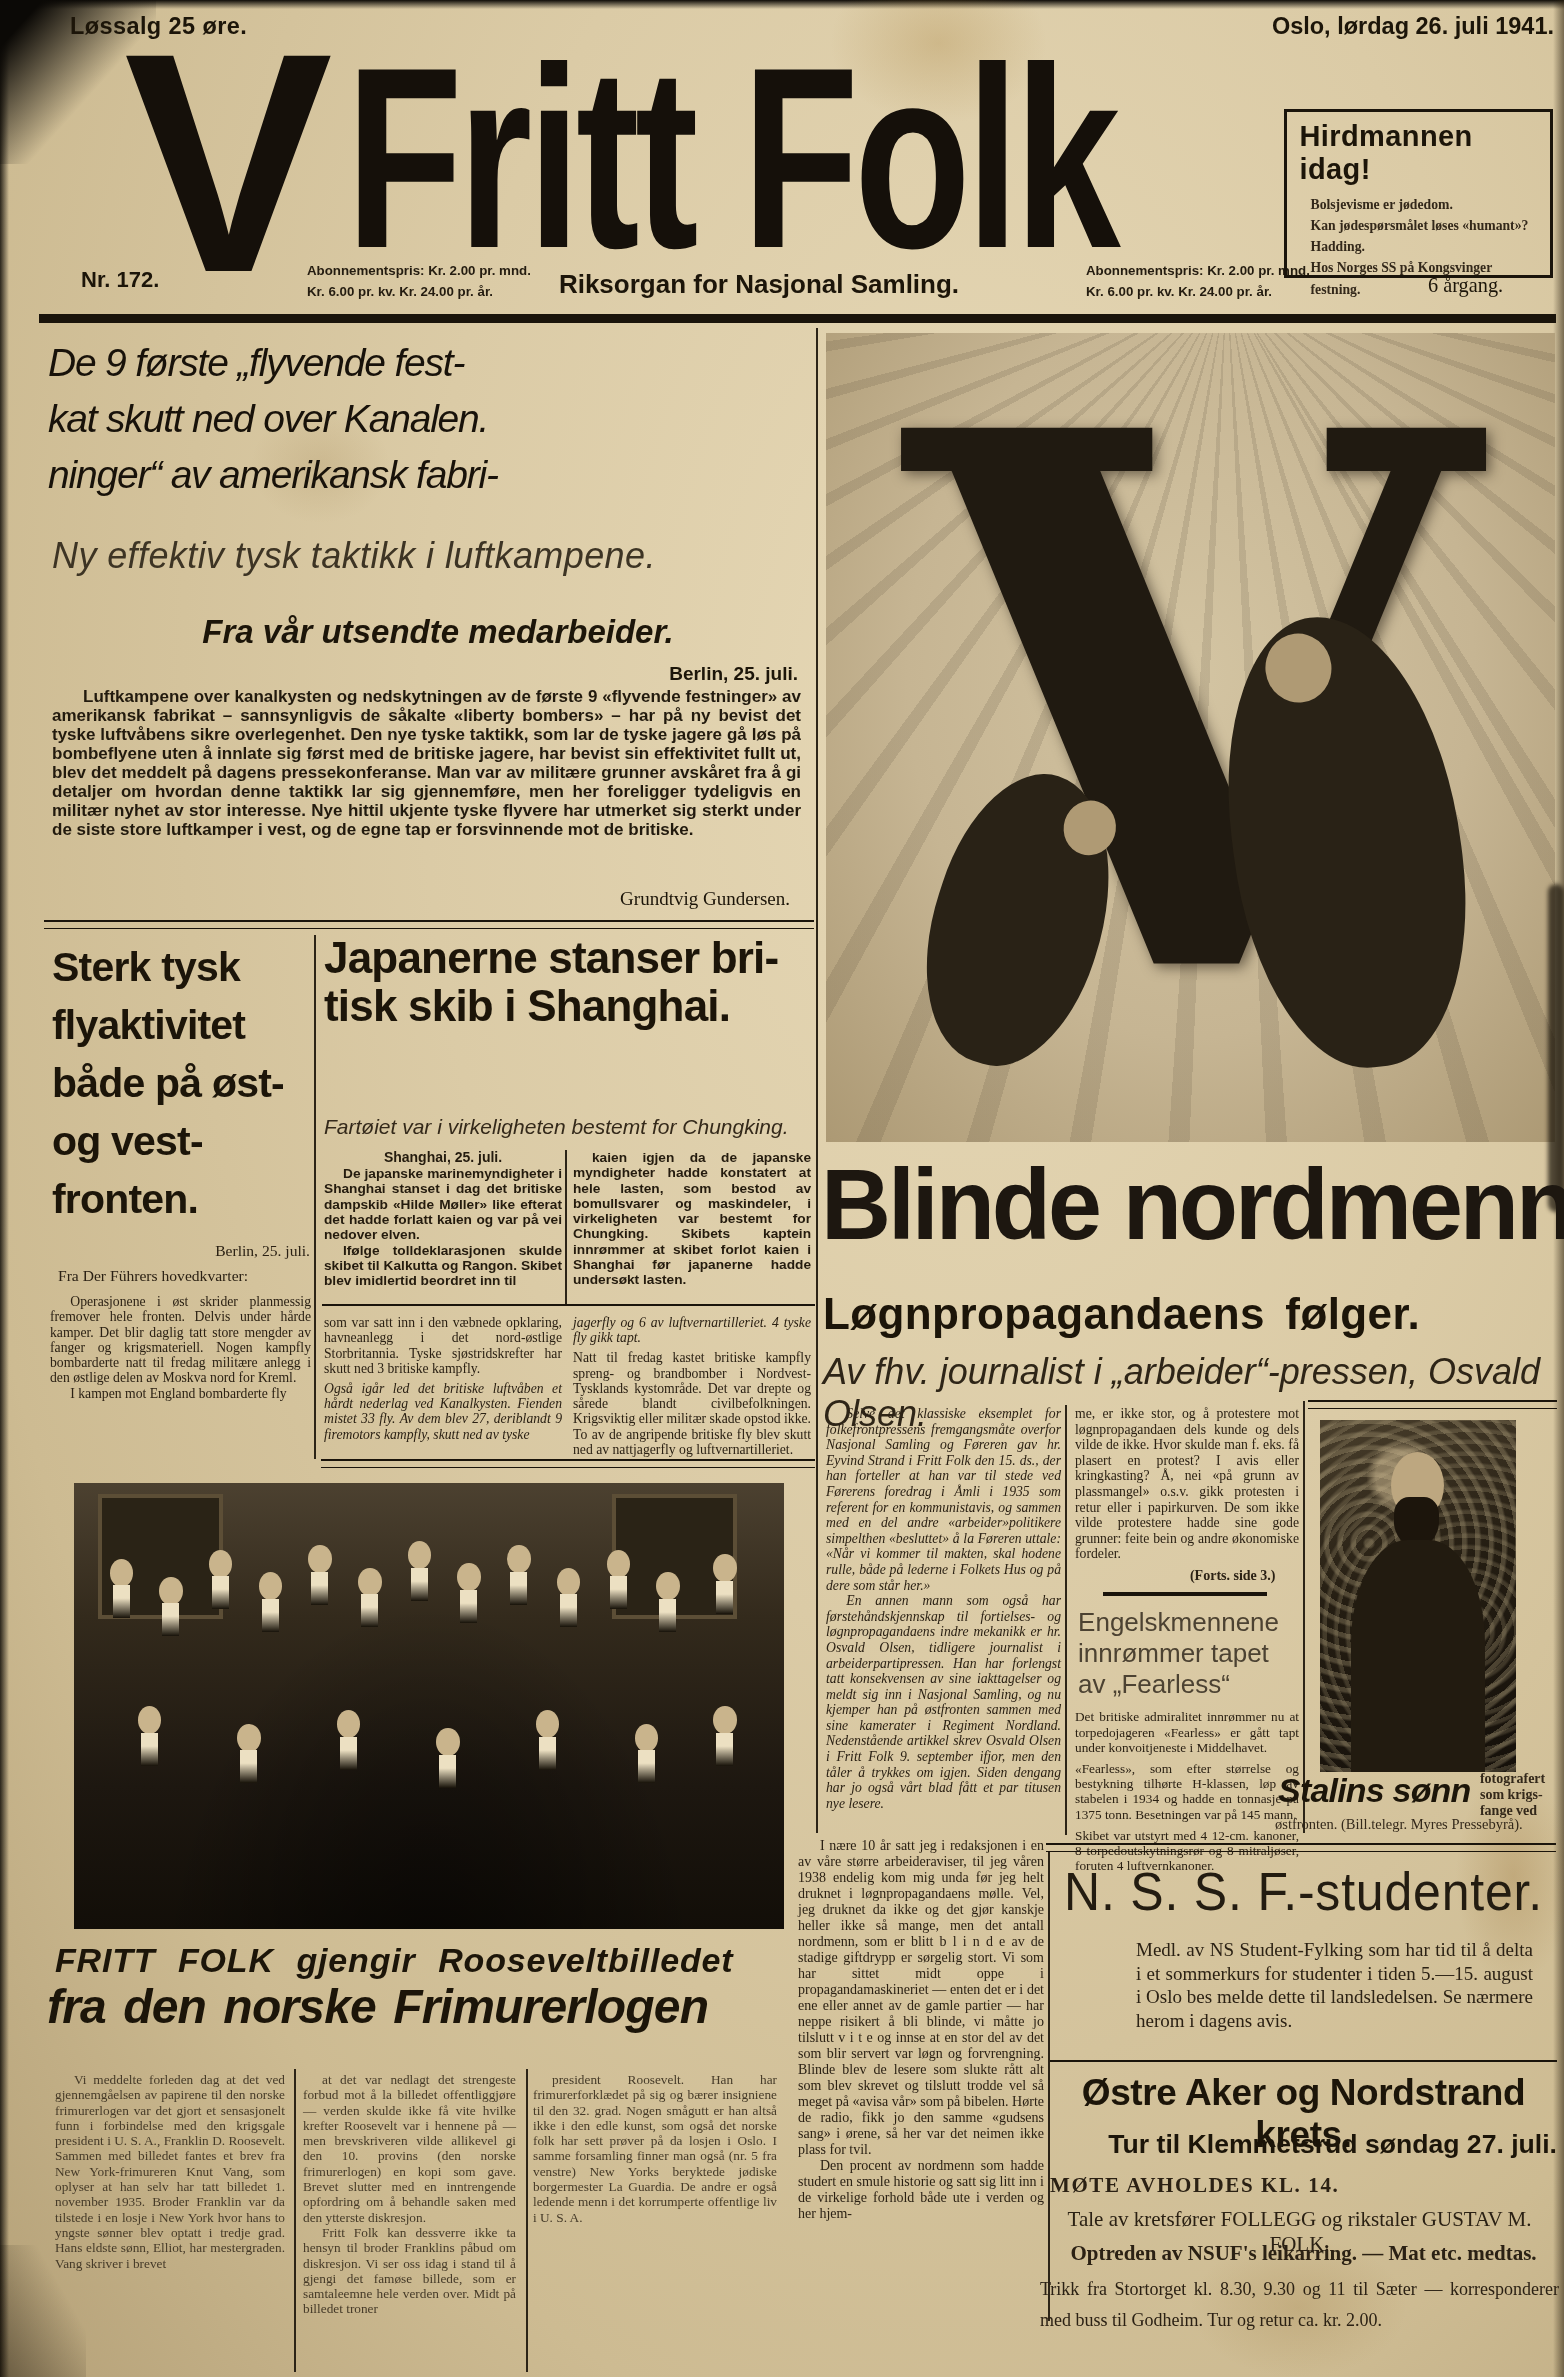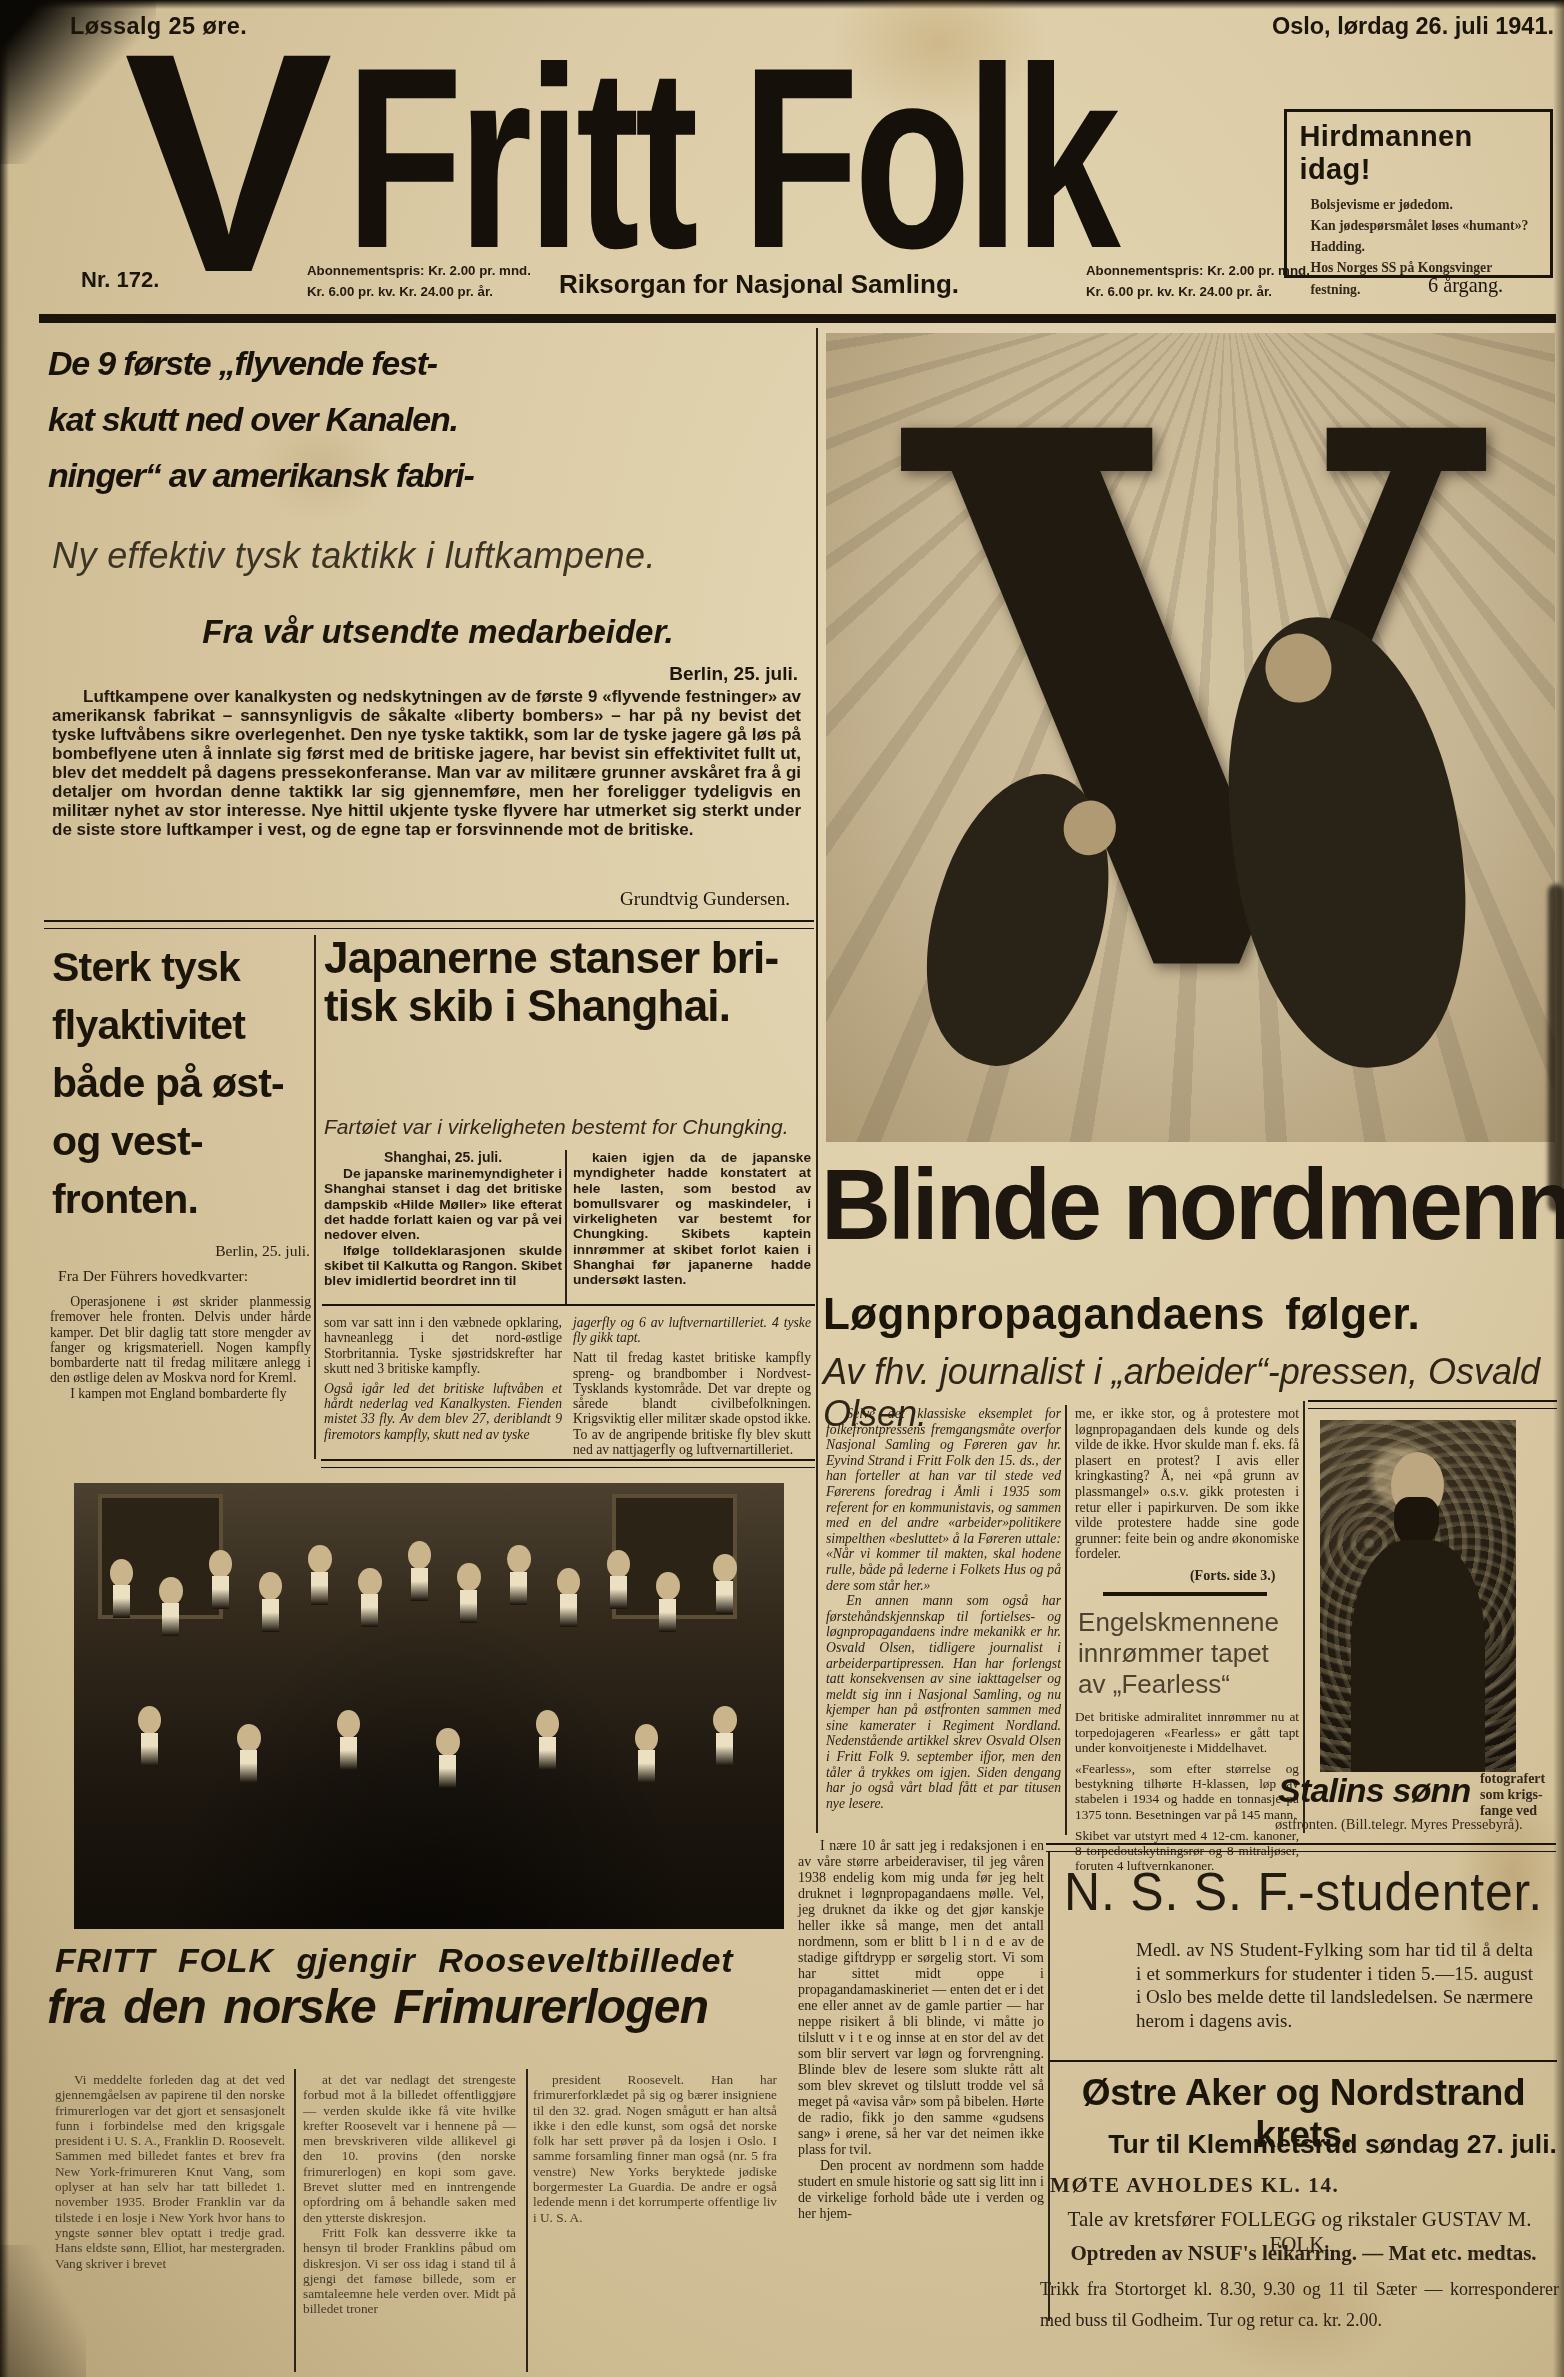--- a/index.html
+++ b/index.html
@@ -35,21 +35,21 @@
   .subsm{font-size:13.3px;font-weight:bold;line-height:1.55;color:#241c10;}
   .sub-left{left:307px;top:261px;}
   .sub-right{left:1086px;top:261px;}
   .organ{left:540px;top:269px;width:438px;text-align:center;font-size:26px;font-weight:bold;}
   .volume{left:1428px;top:274px;font-size:20.3px;font-family:"Liberation Serif",serif;}
   .hird{left:1284px;top:109px;width:269px;height:169px;border:3.1px solid #1a140b;padding:7.8px 11px 6.3px 12.5px;box-sizing:border-box;}
   .hird-title{font-size:29px;font-weight:bold;letter-spacing:0.4px;}
   .hird-lines{margin-top:7.8px;padding-left:11px;font-family:"Liberation Serif",serif;font-size:13.7px;font-weight:bold;line-height:1.55;color:#33281a;}
   .rule-master{left:39px;top:314px;width:1517px;height:8.6px;}
   
-  .lead-head{left:48px;top:335px;width:782px;font-size:34px;font-weight:bold;font-style:italic;
+  .lead-head{left:48px;top:335px;width:782px;font-size:39px;font-weight:normal;font-style:italic;
     line-height:56px;letter-spacing:-1.2px;color:#18120a;}
   .lead-sub{left:52px;top:535px;font-size:36px;font-style:italic;color:#3d3424;letter-spacing:0.4px;text-align:right;}
   .lead-byhead{left:47px;top:613px;width:782px;text-align:center;font-size:33px;font-weight:bold;font-style:italic;}
   .lead-date{left:47px;top:663px;width:751px;text-align:right;font-size:19px;font-weight:bold;}
   .lead-body{left:52px;top:687px;width:749px;font-size:17px;font-weight:bold;line-height:19px;
     text-align:justify;text-indent:31px;color:#221a0e;}
   .lead-sig{left:47px;top:888px;width:743px;text-align:right;font-family:"Liberation Serif",serif;font-size:19px;}
   .dbl-lead{left:44px;top:920px;width:770px;}
   .vrule-main{left:816px;top:328px;height:1505px;}
   

